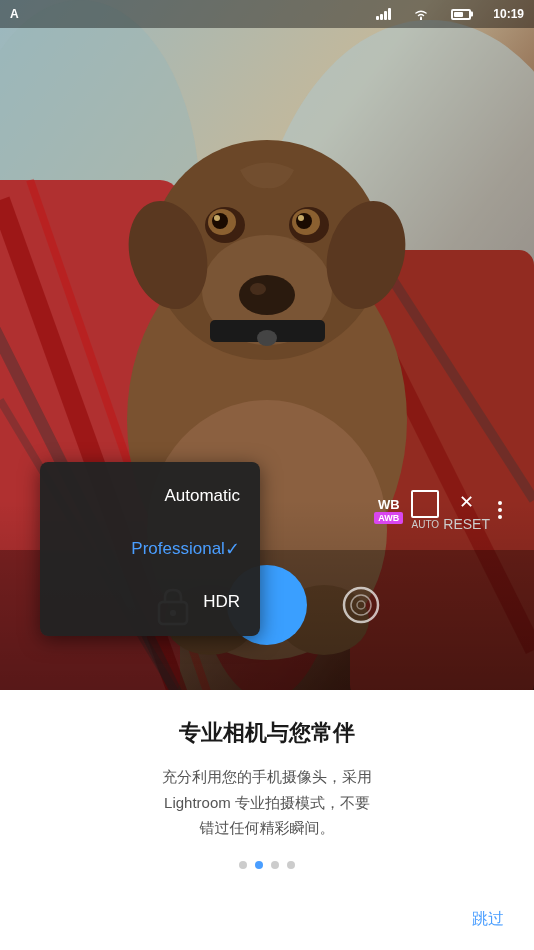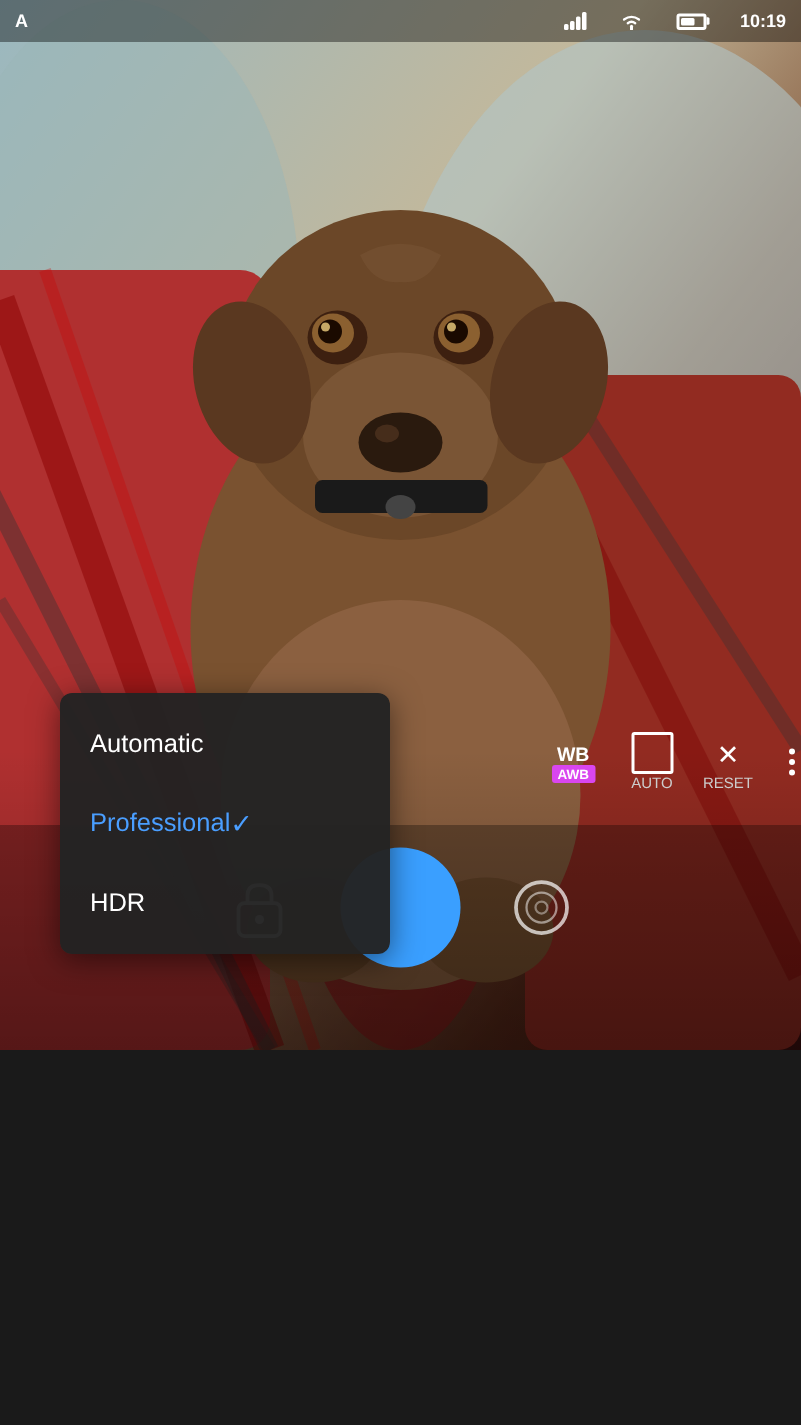--- a/index.html
+++ b/index.html
@@ -86,22 +86,22 @@
 
     
     .camera-controls {
       position: absolute;
       top: 488px;
       left: 0;
       right: 0;
       display: flex;
       align-items: center;
       justify-content: flex-end;
-      padding: 0 4px;
-      gap: 20px;
+      padding: 0 32px;
+      gap: 4px;
     }
 
     .wb-badge {
       display: flex;
       flex-direction: column;
       align-items: center;
       margin-right: 4px;
     }
     .wb-text {
       color: #fff;
@@ -144,21 +144,21 @@
     .x-icon {
       width: 28px;
       height: 28px;
       display: flex;
       align-items: center;
       justify-content: center;
       color: #fff;
       font-size: 18px;
     }
     .reset-label {
-      font-size: 10px;
+      font-size: 14px;
       color: #ccc;
     }
 
     .more-dots {
       color: #fff;
       font-size: 22px;
       letter-spacing: -1px;
       display: flex;
       flex-direction: column;
       align-items: center;
@@ -213,21 +213,21 @@
       border-radius: 8px;
       padding: 8px 0;
       z-index: 50;
       box-shadow: 0 4px 20px rgba(0,0,0,0.5);
     }
 
     .menu-item {
       padding: 16px 20px;
       display: flex;
       align-items: center;
-      justify-content: flex-start;
+      justify-content: flex-end;
       cursor: pointer;
     }
 
     .menu-item-text {
       font-size: 17px;
       color: #fff;
     }
 
     .menu-item.active .menu-item-text {
       color: #4a9eff;
@@ -477,14 +477,29 @@
     <div class="menu-item active">
       <span class="menu-item-text">Professional</span>
       <span class="check-icon">✓</span>
     </div>
 
     <div class="menu-item">
       <span class="menu-item-text">HDR</span>
     </div>
   </div>
 
+  <div class="bottom-section">
+    <div class="bottom-title">专业相机与您常伴</div>
+    <div class="bottom-desc">
+      充分利用您的手机摄像头，采用<br>Lightroom 专业拍摄模式，不要<br>错过任何精彩瞬间。
+    </div>
+
+    <div class="page-dots">
+      <div class="page-dot"></div>
+      <div class="page-dot active"></div>
+      <div class="page-dot"></div>
+      <div class="page-dot"></div>
+    </div>
+
+    <button class="skip-btn">跳过</button>
+  </div>
 
 </div>
 
 </body></html>

